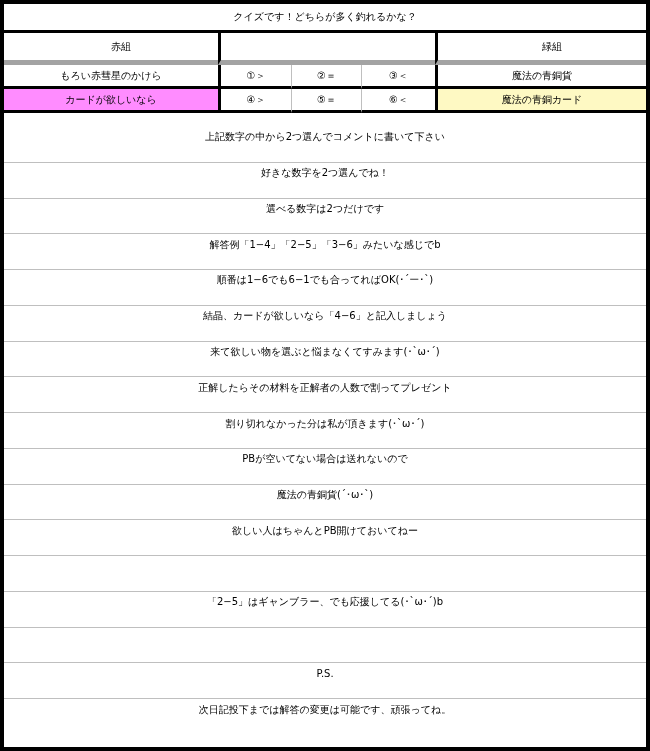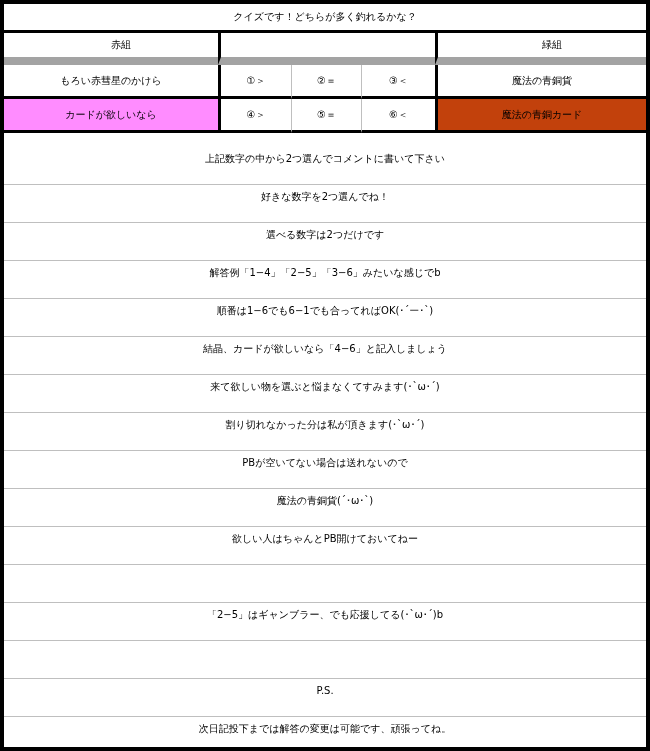--- a/index.html
+++ b/index.html
@@ -10,27 +10,27 @@
     background:#ffffff;
     border:4px solid #000;
     font-family:"DejaVu Sans","Liberation Sans",sans-serif;
     font-size:10px;color:#000;
     overflow:hidden;
   }
   .cell{display:flex;align-items:center;justify-content:center;white-space:nowrap;overflow:hidden;}
   
   .h-title{height:29px;border-bottom:3px solid #000;}
   .h-teams{display:grid;grid-template-columns:214px 217px 1fr;height:32px;border-bottom:0;}
-  .h-teams .cell{border-bottom:8px solid #a3a3a3;padding-left:20px;}
-  .h-match{display:grid;grid-template-columns:214px 73px 70px 74px 1fr;height:34px;}
+  .h-teams .cell{border-bottom:5px solid #a3a3a3;padding-left:20px;}
+  .h-match{display:grid;grid-template-columns:214px 73px 70px 74px 1fr;height:24px;}
   .h-match .cell{border-bottom:3px solid #000;}
   .bl-thick{border-left:3px solid #000;}
   .bl-thin{border-left:1px solid #bfbfbf;}
   .bg-pink{background:#ff8cff;}
-  .bg-green{background:#c2410c;}
+  .bg-green{background:#fef9c3;}
   
   .body-rows{display:flex;flex-direction:column;height:607px;}
   .brow{flex:1 1 0;display:flex;align-items:center;justify-content:center;border-top:1px solid #bfbfbf;white-space:nowrap;overflow:hidden;margin-top:14px;}
   .brow:first-child{border-top:none;}
 </style>
 </head>
 <body>
 
 <div class="sheet">
 
@@ -59,20 +59,21 @@
   </div>
 
   <div class="body-rows">
     <div class="brow">上記数字の中から2つ選んでコメントに書いて下さい</div>
     <div class="brow">好きな数字を2つ選んでね！</div>
     <div class="brow">選べる数字は2つだけです</div>
     <div class="brow">解答例「1−4」「2−5」「3−6」みたいな感じでb</div>
     <div class="brow">順番は1−6でも6−1でも合ってればOK(･´ー･`)</div>
     <div class="brow">結晶、カードが欲しいなら「4−6」と記入しましょう</div>
     <div class="brow">来て欲しい物を選ぶと悩まなくてすみます(･`ω･´)</div>
+    <div class="brow">正解したらその材料を正解者の人数で割ってプレゼント</div>
     <div class="brow">割り切れなかった分は私が頂きます(･`ω･´)</div>
     <div class="brow">PBが空いてない場合は送れないので</div>
     <div class="brow">魔法の青銅貨(´･ω･`)</div>
     <div class="brow">欲しい人はちゃんとPB開けておいてねー</div>
     <div class="brow"></div>
     <div class="brow">「2−5」はギャンブラー、でも応援してる(･`ω･´)b</div>
     <div class="brow"></div>
     <div class="brow">P.S.</div>
     <div class="brow">次日記投下までは解答の変更は可能です、頑張ってね。</div>
   </div>

